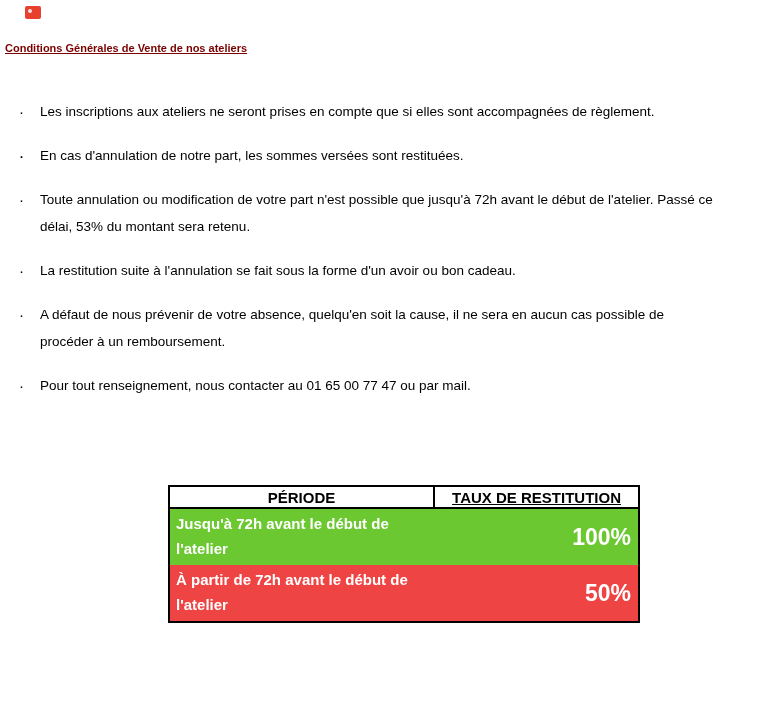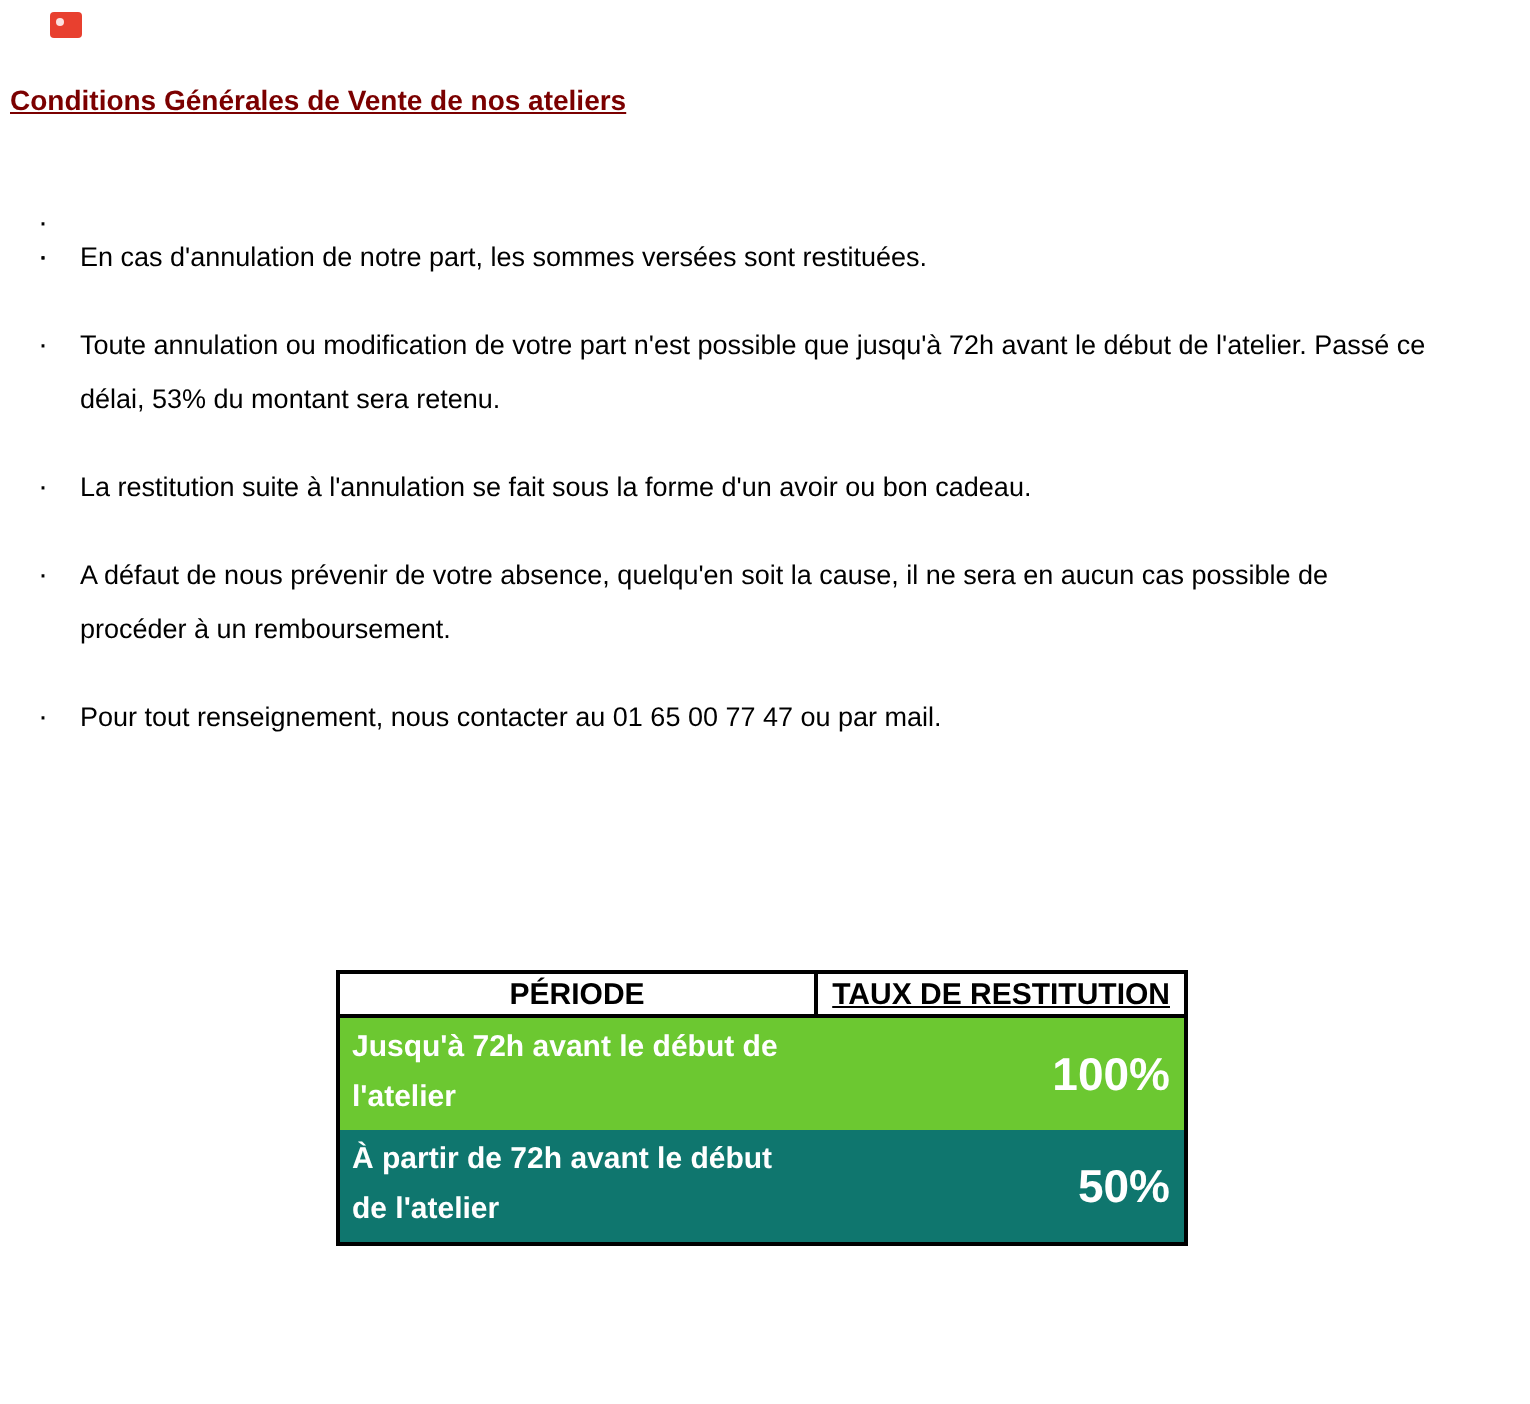--- a/index.html
+++ b/index.html
@@ -20,21 +20,21 @@
   .broken-img::after {
     content: "";
     position: absolute; left: 3px; top: 3px;
     width: 4px; height: 4px;
     background: #ffffff;
     border-radius: 50%;
     opacity: .85;
   }
   .doc-title {
     position: absolute; left: 5px; top: 42px;
-    font-size: 14px; font-weight: bold;
+    font-size: 11px; font-weight: bold;
     color: #7b0000;
     text-decoration: underline;
     letter-spacing: 0;
   }
   .bullets {
     position: absolute; left: 18px; top: 98px;
     width: 702px;
     list-style: none;
   }
   .bullets li {
@@ -45,21 +45,21 @@
     line-height: 27px;
     color: #000000;
   }
   .bullets .dot {
     position: absolute; left: 1px; top: 0;
     font-size: 15px; line-height: 27px;
     color: #000000;
   }
   .refund-table {
     position: absolute; left: 168px; top: 485px;
-    width: 426px;
+    width: 472px;
     border-collapse: collapse;
     table-layout: fixed;
     border: 2px solid #000000;
   }
   .refund-table th {
     border: 2px solid #000000;
     background: #ffffff;
     color: #000000;
     font-size: 15px;
     font-weight: bold;
@@ -91,20 +91,21 @@
 </head>
 <body>
 
 <div class="broken-img"></div>
 
 <h1 class="doc-title">Conditions Générales de Vente de nos ateliers</h1>
 
 <ul class="bullets">
   <li>
     <span class="dot">·</span>
+    <span>Les inscriptions aux ateliers ne seront prises en compte que si elles sont accompagnées de règlement.</span>
   </li>
   <li>
     <span class="dot">·</span>
   </li>
   <li>
     <span class="dot">·</span>
     <span>En cas d'annulation de notre part, les sommes versées sont restituées.</span>
   </li>
   <li>
     <span class="dot">·</span>
@@ -129,18 +130,18 @@
     <tr>
       <th class="col-period">PÉRIODE</th>
       <th class="col-rate">TAUX DE RESTITUTION</th>
     </tr>
   </thead>
   <tbody>
     <tr style="background-color: rgb(108, 200, 49);">
       <td class="period-cell">Jusqu'à 72h avant le début de l'atelier</td>
       <td class="rate-cell">100%</td>
     </tr>
-    <tr style="background-color: #0f766e;">
+    <tr style="background-color: #ef4444;">
       <td class="period-cell">À partir de 72h avant le début de l'atelier</td>
       <td class="rate-cell">50%</td>
     </tr>
   </tbody>
 </table>
 
 </body></html>

